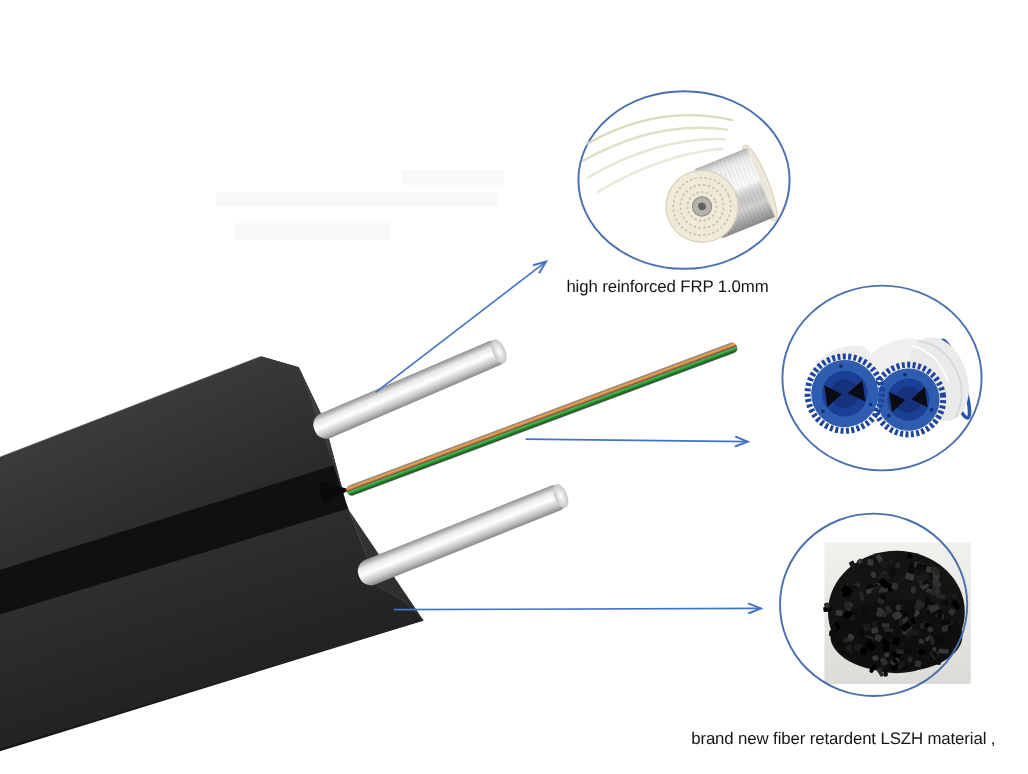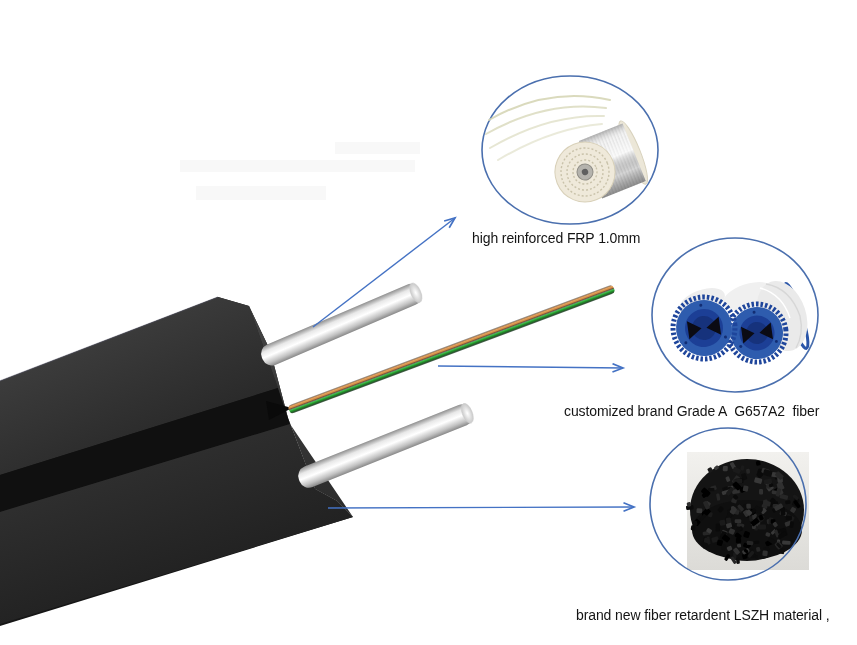--- a/index.html
+++ b/index.html
@@ -353,16 +353,15 @@
             <rect x="744.7699031193515" y="465.95240453537076" width="5.09017061042524" height="3.4400720164609053" rx="1.2" fill="#1a1a1a" transform="rotate(104.6 744.7699031193515 465.95240453537076)"></rect>
             <rect x="706.655357356098" y="500.4315693571496" width="8.44804526748971" height="4.3953832304526745" rx="1.2" fill="#262626" transform="rotate(65.6 706.655357356098 500.4315693571496)"></rect>
             <rect x="778.2383638766677" y="525.3831979370415" width="4.057720336076818" height="4.748070987654321" rx="1.2" fill="#303030" transform="rotate(146.5 778.2383638766677 525.3831979370415)"></rect>
           </g>
     </g>
     <ellipse cx="728" cy="504" rx="78" ry="76" fill="none" stroke="#4a6fae" stroke-width="1.6"></ellipse>
   </g>
 </svg>
 
 <div class="callout-label lbl-frp">high reinforced FRP 1.0mm</div>
-<div class="callout-label lbl-fiber">customized brand Grade A  G657A2  fiber</div>
 <div class="callout-label lbl-lszh">brand new fiber retardent LSZH material ,</div>
 
 </div>
 
 </body></html>

